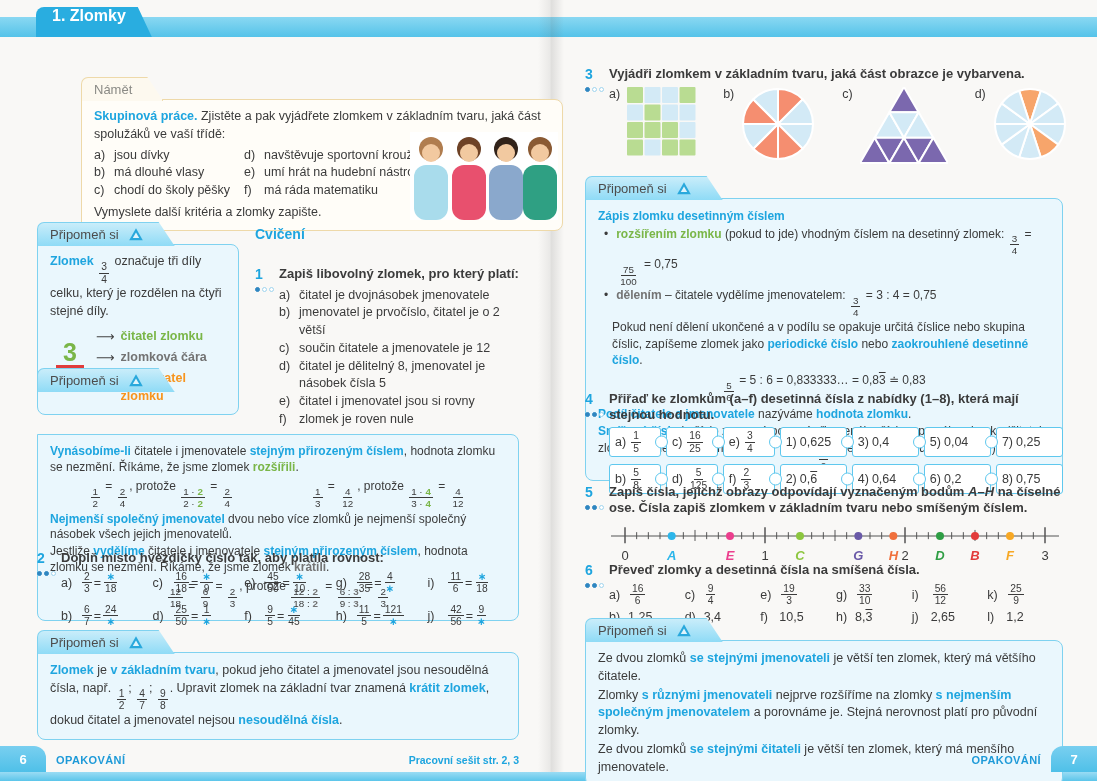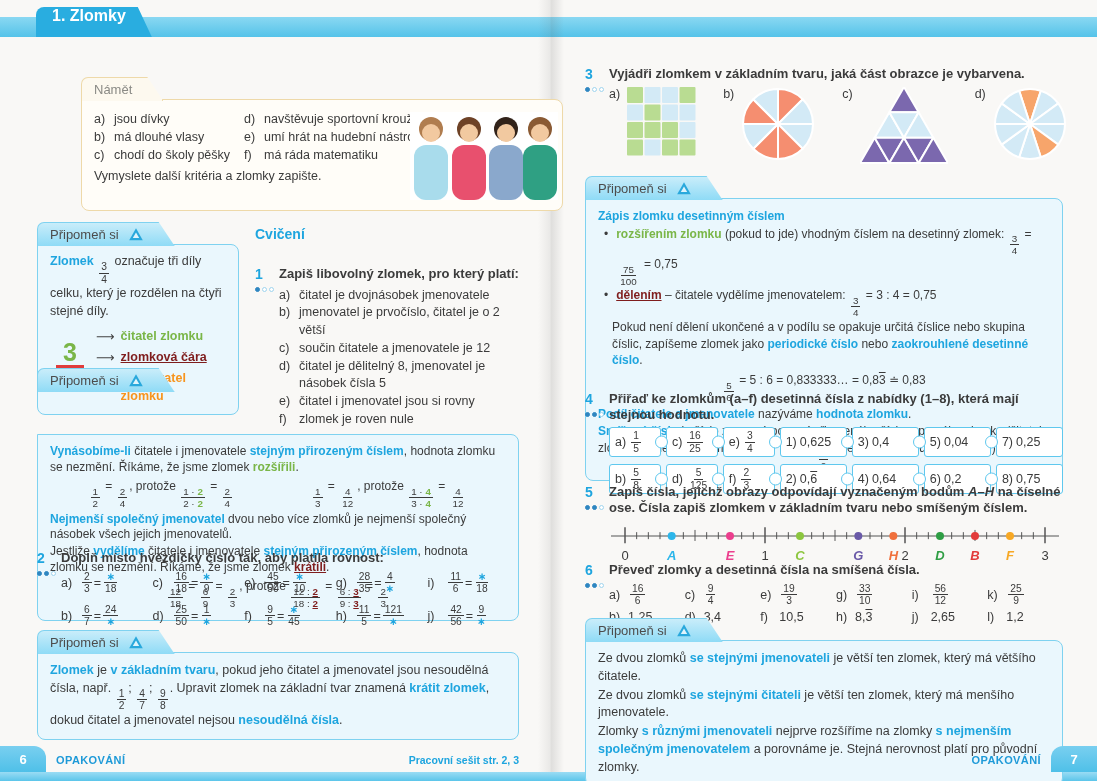--- a/index.html
+++ b/index.html
@@ -27,21 +27,21 @@
            padding:0 30px 0 12px;font-size:13px;color:#4c4c4c;position:relative;z-index:2;margin-bottom:-2px;
            border-radius:7px 0 0 0;clip-path:polygon(0 0,calc(100% - 16px) 0,100% 100%,0 100%);}
   .tab-blue{background:linear-gradient(180deg,#c9edfa,#8fdbf6);border:1.5px solid #7fd2f0;border-bottom:none;}
   .tab-tan{background:#fdf9ef;border:1.5px solid #eed9a9;border-bottom:none;color:#8a8a85;}
   .box{border-radius:8px;border-top-left-radius:0;padding:8px 12px;font-size:12.5px;line-height:1.42;box-sizing:border-box;}
   .box-blue{border:1.5px solid #7fd2f0;background:#eaf7fd;}
   .box-tan{border:1.5px solid #eed9a9;background:#fffdf8;position:relative;}
   .b{font-weight:bold;}
   .it{font-style:italic;}
   .ov{text-decoration:overline;}
-  .c-blue{color:#1ea5df;} .c-green{color:#7ab648;} .c-red{color:#7f1d1d;text-decoration:underline;} .c-orange{color:#f7941d;}
+  .c-blue{color:#1ea5df;} .c-green{color:#7ab648;} .c-red{color:#737373;} .c-orange{color:#f7941d;}
   
   .fr{display:inline-flex;flex-direction:column;align-items:center;vertical-align:-0.5em;line-height:1.12;font-size:0.82em;margin:0 2px;}
   .fr .fn{border-bottom:1px solid #3b3b3b;padding:0 2px;}
   .fr .fd{padding:0 2px;}
   .star{color:#1ea5df;font-weight:bold;}
   
   .ex{position:absolute;display:flex;}
   .ex-left{width:24px;flex:none;}
   .ex-num{color:#1ea5df;font-weight:bold;font-size:14px;}
   .dots{display:flex;gap:2px;margin-top:5px;}
@@ -97,20 +97,21 @@
   <div class="titletab">
       <span>1. Zlomky</span>
     </div>
   <div class="gutter"></div>
 
   <div class="blk" style="left:37px;top:77px;width:482px;padding-left:44px;">
     <div class="tabhead tab-tan">
         <span>Námět</span>
       </div>
     <div class="box box-tan" style="min-height:112px;">
+      <div style="width:462px;"><span class="b c-blue">Skupinová práce.</span> Zjistěte a pak vyjádřete zlomkem v základním tvaru, jaká část spolužáků ve vaší třídě:</div>
       <div class="namet-cols">
         <div class="nm-col1">
             <div class="li-row">
               <span class="lbl">a)</span>
               <span>jsou dívky</span>
             </div>
             <div class="li-row">
               <span class="lbl">b)</span>
               <span>má dlouhé vlasy</span>
             </div>
@@ -759,22 +760,22 @@
   <div class="blk" style="left:585px;top:618px;width:478px;">
     <div class="tabhead tab-blue">
       <span>Připomeň si</span>
       <svg width="16" height="16" viewBox="0 0 20 20">
           <path d="M10 1.5 L18.5 16.5 H1.5 Z" fill="#29a8dc"></path>
           <path d="M10 7 L14 13.8 H6 Z" fill="#dff4fc"></path>
         </svg>
     </div>
     <div class="box box-blue">
       <p>Ze dvou zlomků <span class="b c-blue">se stejnými jmenovateli</span> je větší ten zlomek, který má většího čitatele.</p>
+      <p>Zlomky <span class="b c-blue">s různými jmenovateli</span> nejprve rozšíříme na zlomky <span class="b c-blue">s nejmenším společným jmenovatelem</span> a porovnáme je. Stejná nerovnost platí pro původní zlomky.</p>
       <p>Ze dvou zlomků <span class="b c-blue">se stejnými čitateli</span> je větší ten zlomek, který má menšího jmenovatele.</p>
-      <p>Zlomky <span class="b c-blue">s různými jmenovateli</span> nejprve rozšíříme na zlomky <span class="b c-blue">s nejmenším společným jmenovatelem</span> a porovnáme je. Stejná nerovnost platí pro původní zlomky.</p>
     </div>
   </div>
 
   <div class="foot-sec" style="right:56px;">OPAKOVÁNÍ</div>
   <div class="pgtab r">
       <span>7</span>
     </div>
 </div>
 
 </body></html>

